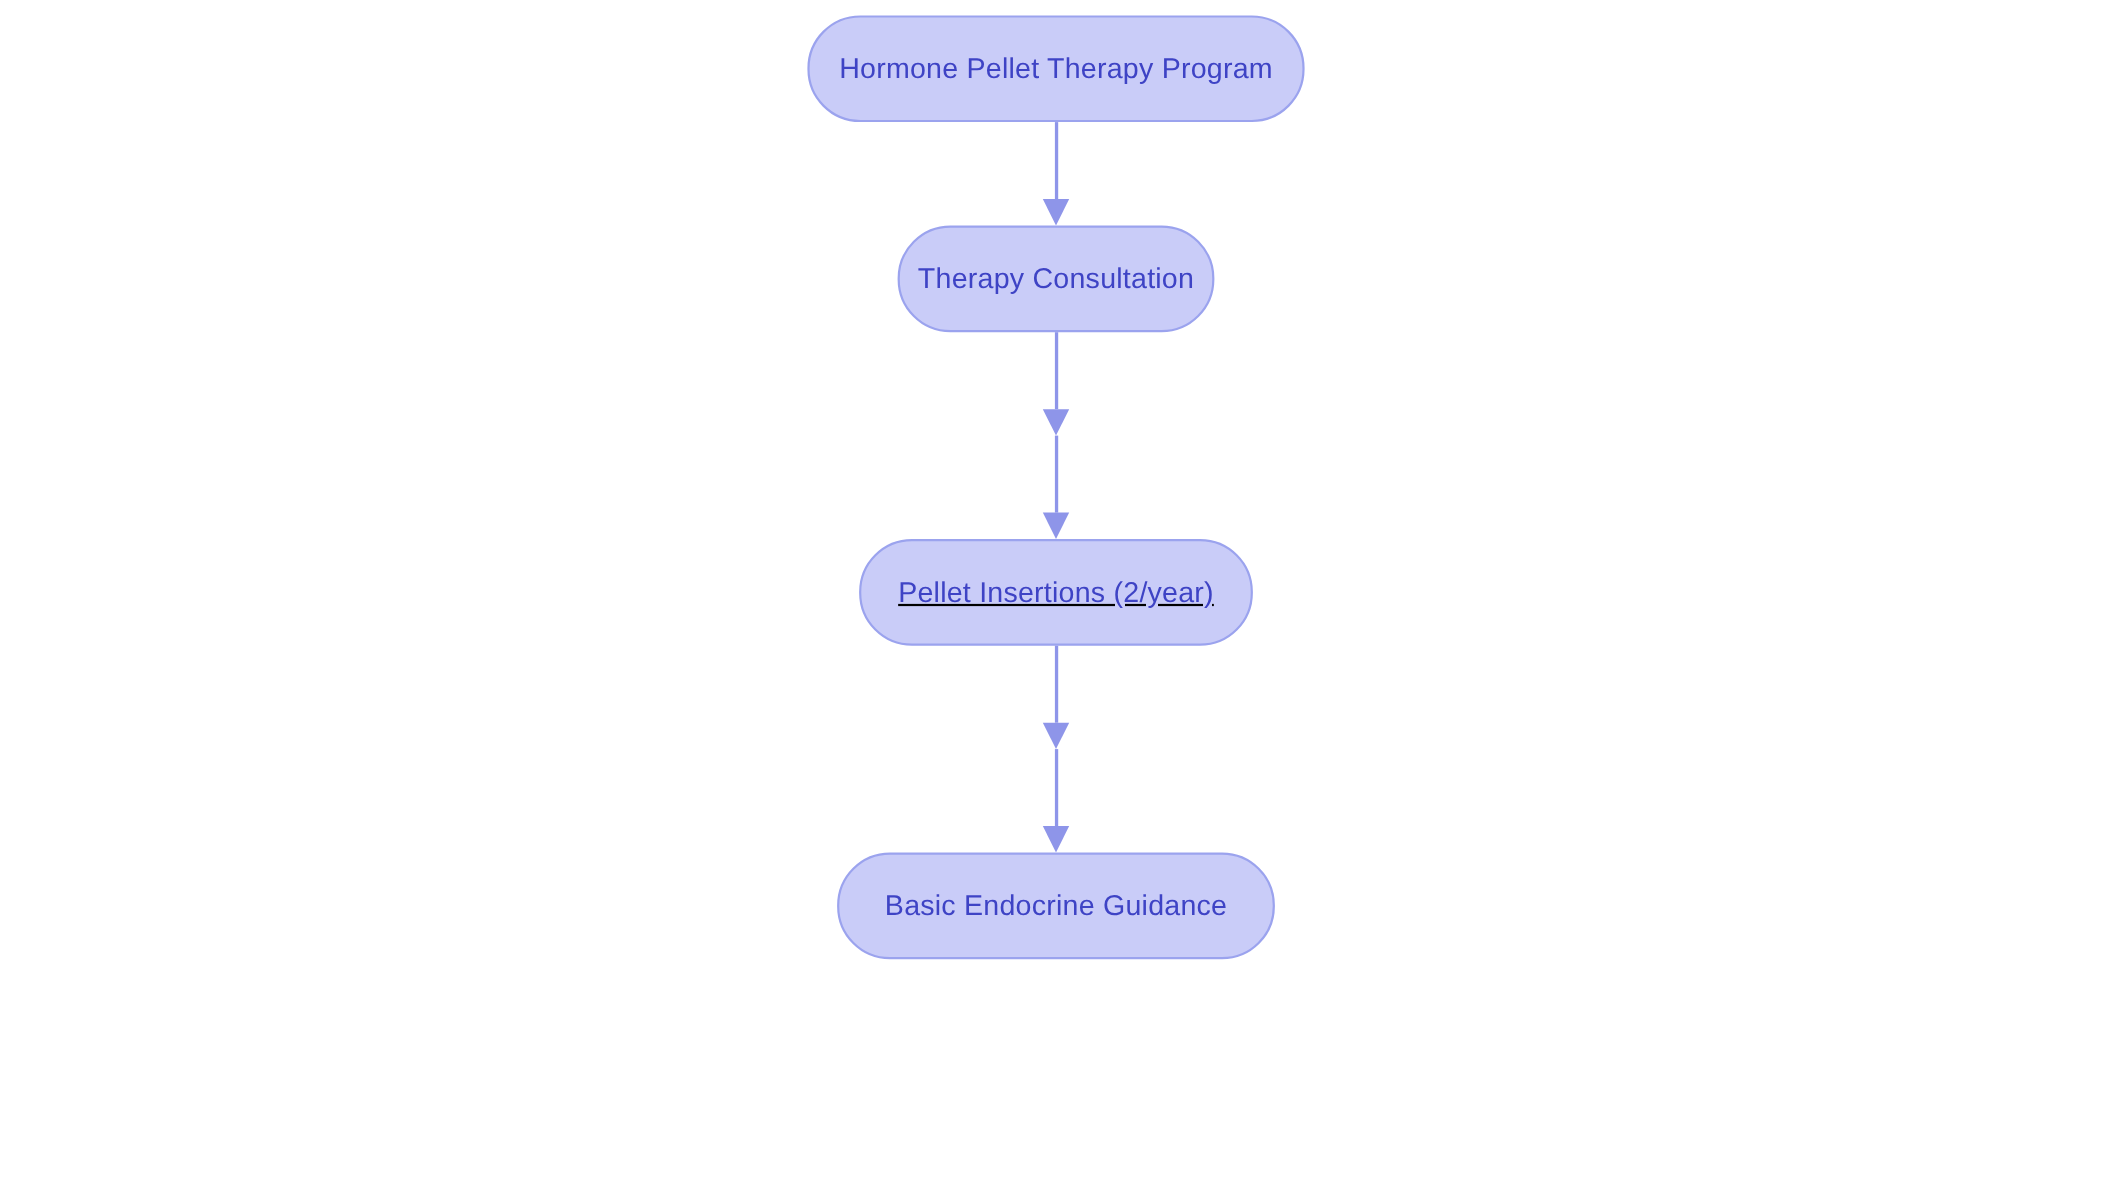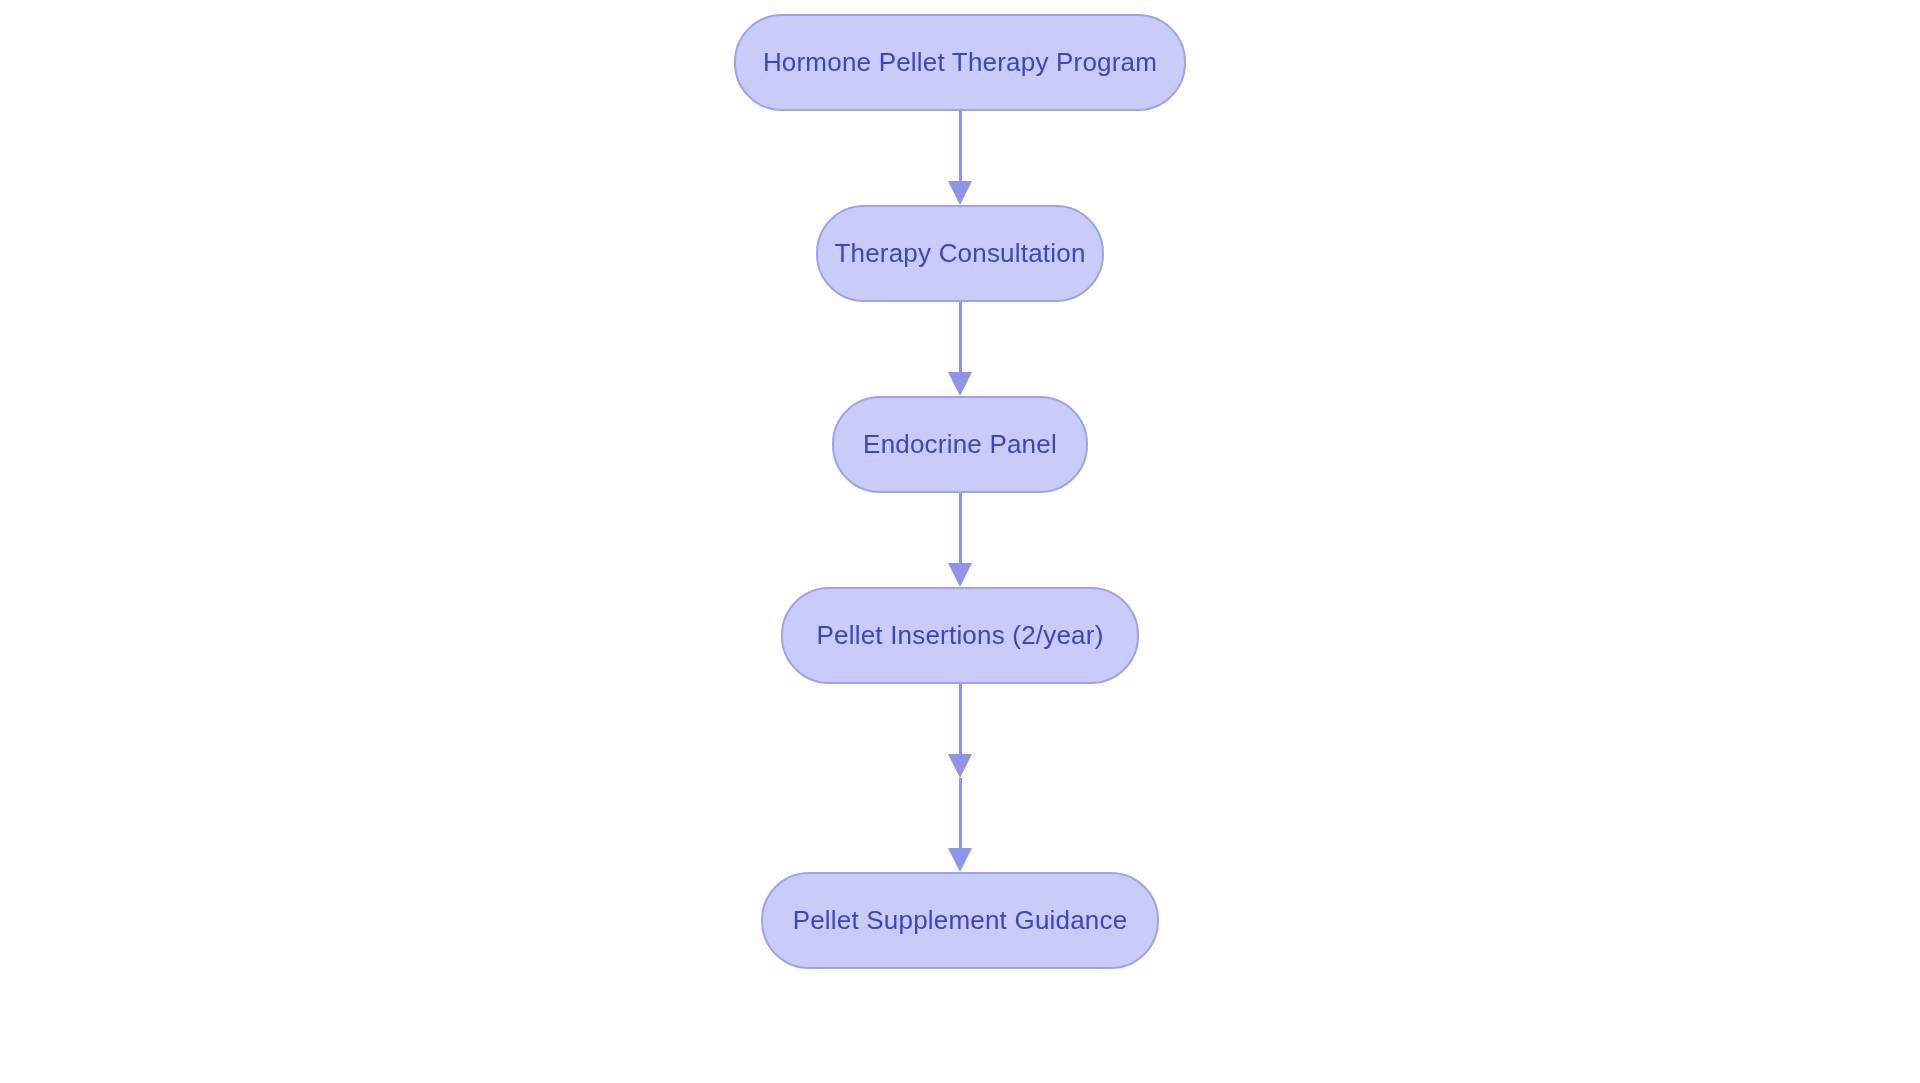--- a/index.html
+++ b/index.html
@@ -38,21 +38,21 @@
     color: #3e43c5;
     font-size: 26px;
     letter-spacing: 0.2px;
     white-space: nowrap;
   }
 
   
   .node-0 { width: 452px; }
   .node-1 { width: 288px; }
   .node-2 { width: 256px; }
-  .node-3 { width: 358px; }
+  .node-3 { width: 358px; text-decoration: underline; }
   .node-4 { width: 356px; }
   .node-5 { width: 398px; }
 
   .arrow {
     height: 94px;
     flex: 0 0 auto;
     display: flex;
     flex-direction: column;
     align-items: center;
   }
@@ -87,23 +87,20 @@
 
   <div class="node node-1">
     <span>Therapy Consultation</span>
   </div>
 
   <div class="arrow">
     <div class="arrow-line"></div>
     <div class="arrow-head"></div>
   </div>
 
-  <div class="node node-2">
-    <span>Endocrine Panel</span>
-  </div>
 
   <div class="arrow">
     <div class="arrow-line"></div>
     <div class="arrow-head"></div>
   </div>
 
   <div class="node node-3">
     <span>Pellet Insertions (2/year)</span>
   </div>
 
@@ -112,16 +109,16 @@
     <div class="arrow-head"></div>
   </div>
 
 
   <div class="arrow">
     <div class="arrow-line"></div>
     <div class="arrow-head"></div>
   </div>
 
   <div class="node node-5">
-    <span>Pellet Supplement Guidance</span>
+    <span>Basic Endocrine Guidance</span>
   </div>
 
 </div>
 
 </body></html>

